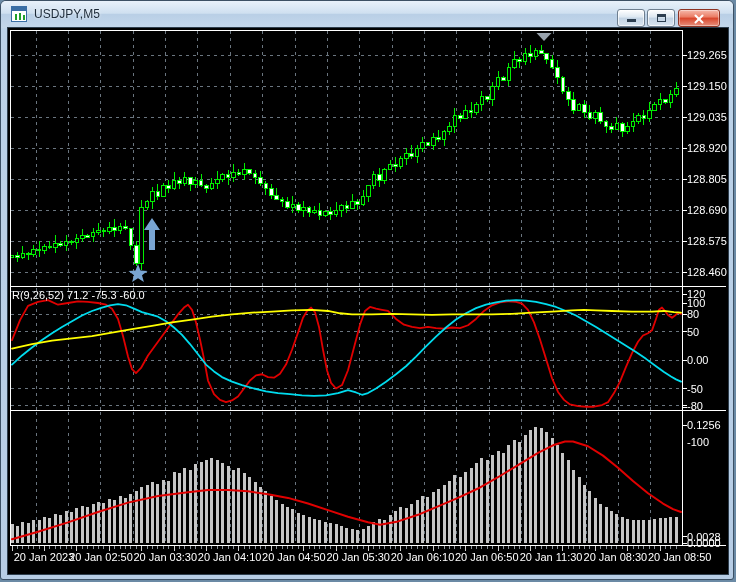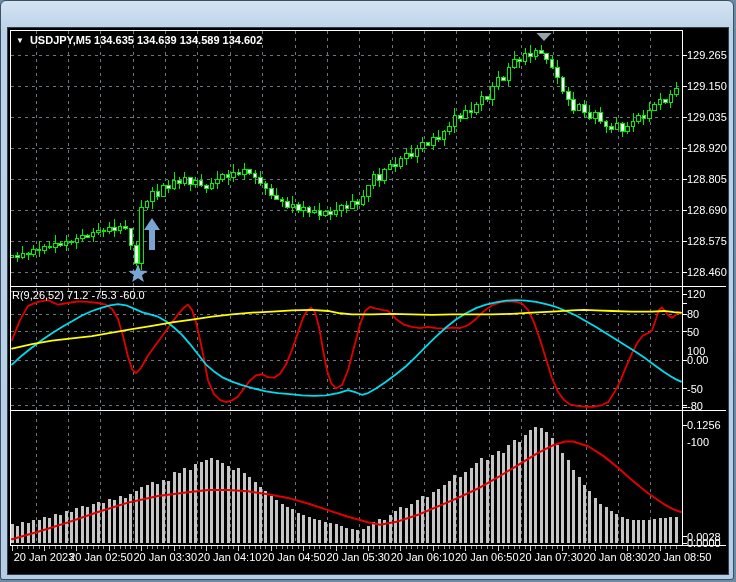--- a/index.html
+++ b/index.html
@@ -36,20 +36,41 @@
   .lbl{position:absolute;color:#fff;font:11px "Liberation Sans",sans-serif;transform:translateY(-50%);white-space:nowrap;}
   .tlbl{transform:translate(-50%,-50%);}
   .pane-label{position:absolute;color:#fff;font:11px "Liberation Sans",sans-serif;white-space:nowrap;}
   .symbol-line{position:absolute;left:8px;top:6px;color:#fff;font:bold 11px "Liberation Sans",sans-serif;white-space:nowrap;}
   .symbol-line .dd{font-size:8px;margin-right:6px;vertical-align:1px;}
 </style>
 </head>
 <body>
 
 <div class="window">
+  <div class="titlebar">
+    <span class="win-icon">
+        <i class="bar"></i>
+        <i class="c1"></i>
+        <i class="c2"></i>
+        <i class="c3"></i>
+      </span>
+    <span class="title-text">USDJPY,M5</span>
+    <span class="btn btn-min">
+        <i class="glyph-min"></i>
+      </span>
+    <span class="btn btn-max">
+        <i class="glyph-max"></i>
+      </span>
+    <span class="btn btn-close">
+        <span class="glyph-close">
+          <i class="a"></i>
+          <i class="b"></i>
+        </span>
+      </span>
+  </div>
 
   <div class="client">
     <svg id="chart-canvas" width="720" height="546" viewBox="0 0 720 546">
         <line x1="28.2" y1="3" x2="28.2" y2="257.5" stroke="#6a757f" stroke-width="1" shape-rendering="crispEdges" stroke-dasharray="3 4"></line>
         <line x1="28.2" y1="259.5" x2="28.2" y2="381.5" stroke="#6a757f" stroke-width="1" shape-rendering="crispEdges" stroke-dasharray="3 4"></line>
         <line x1="28.2" y1="383.5" x2="28.2" y2="516.5" stroke="#6a757f" stroke-width="1" shape-rendering="crispEdges" stroke-dasharray="3 4"></line>
         <line x1="60.55" y1="3" x2="60.55" y2="257.5" stroke="#6a757f" stroke-width="1" shape-rendering="crispEdges" stroke-dasharray="3 4"></line>
         <line x1="60.55" y1="259.5" x2="60.55" y2="381.5" stroke="#6a757f" stroke-width="1" shape-rendering="crispEdges" stroke-dasharray="3 4"></line>
         <line x1="60.55" y1="383.5" x2="60.55" y2="516.5" stroke="#6a757f" stroke-width="1" shape-rendering="crispEdges" stroke-dasharray="3 4"></line>
         <line x1="92.9" y1="3" x2="92.9" y2="257.5" stroke="#6a757f" stroke-width="1" shape-rendering="crispEdges" stroke-dasharray="3 4"></line>
@@ -652,40 +673,37 @@
     <div id="labels">
         <span class="lbl" style="left: 679px; top: 27px;">129.265</span>
         <span class="lbl" style="left: 679px; top: 58px;">129.150</span>
         <span class="lbl" style="left: 679px; top: 89px;">129.035</span>
         <span class="lbl" style="left: 679px; top: 120px;">128.920</span>
         <span class="lbl" style="left: 679px; top: 151px;">128.805</span>
         <span class="lbl" style="left: 679px; top: 182px;">128.690</span>
         <span class="lbl" style="left: 679px; top: 213px;">128.575</span>
         <span class="lbl" style="left: 679px; top: 244px;">128.460</span>
         <span class="lbl" style="left: 679px; top: 266px;">120</span>
-        <span class="lbl" style="left: 679px; top: 275px; margin-top: 48px;">100</span>
+        <span class="lbl" style="left: 679px; top: 275px;">100</span>
         <span class="lbl" style="left: 679px; top: 286.4px;">80</span>
         <span class="lbl" style="left: 679px; top: 303.5px;">50</span>
         <span class="lbl" style="left: 679px; top: 332px;">0.00</span>
         <span class="lbl" style="left: 679px; top: 360.5px;">-50</span>
         <span class="lbl" style="left: 679px; top: 377.6px;">-80</span>
         <span class="lbl" style="left: 679px; top: 401px; margin-top: 13px;">-100</span>
         <span class="lbl" style="left: 679px; top: 397px;">0.1256</span>
         <span class="lbl" style="left: 679px; top: 508.987px;">0.0028</span>
         <span class="lbl" style="left: 679px; top: 515px;">0.0000</span>
         <span class="lbl tlbl" style="left: 36px; top: 529px;">20 Jan 2023</span>
         <span class="lbl tlbl" style="left: 93px; top: 529px;">20 Jan 02:50</span>
         <span class="lbl tlbl" style="left: 157.3px; top: 529px;">20 Jan 03:30</span>
         <span class="lbl tlbl" style="left: 221.6px; top: 529px;">20 Jan 04:10</span>
         <span class="lbl tlbl" style="left: 285.9px; top: 529px;">20 Jan 04:50</span>
         <span class="lbl tlbl" style="left: 350.2px; top: 529px;">20 Jan 05:30</span>
         <span class="lbl tlbl" style="left: 414.5px; top: 529px;">20 Jan 06:10</span>
         <span class="lbl tlbl" style="left: 478.8px; top: 529px;">20 Jan 06:50</span>
-        <span class="lbl tlbl" style="left: 543.1px; top: 529px;">20 Jan 07:30</span>
+        <span class="lbl tlbl" style="left: 543.1px; top: 529px;">20 Jan 11:30</span>
         <span class="lbl tlbl" style="left: 607.4px; top: 529px;">20 Jan 08:30</span>
         <span class="lbl tlbl" style="left: 671.7px; top: 529px;">20 Jan 08:50</span>
       </div>
-    <div class="symbol-line">
-      <span class="dd">▼</span><span>USDJPY,M5  134.635 134.639 134.589 134.602</span>
-    </div>
     <div class="pane-label" style="left:4px;top:261px;">R(9,26,52) 71.2 -75.3 -60.0</div>
   </div>
 </div>
 
 </body></html>

